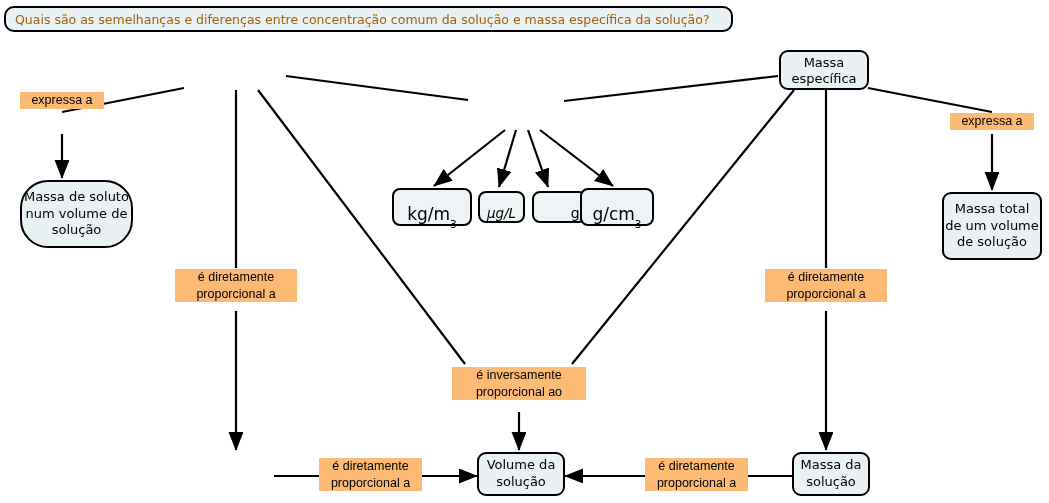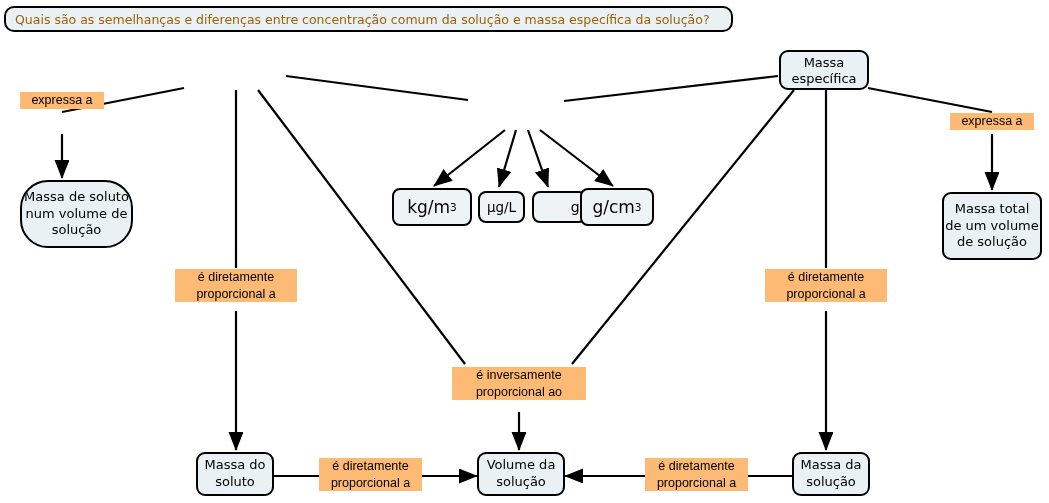--- a/index.html
+++ b/index.html
@@ -54,21 +54,21 @@
     white-space: nowrap;
     z-index: 3;
   }
   .unit {
     position: absolute;
     box-sizing: border-box;
     background: #eef3f5;
     border: 2px solid #000000;
     border-radius: 8px;
     display: flex;
-    align-items: center;
+    align-items: flex-end;
     justify-content: center;
     color: #000000;
     font-family: "DejaVu Sans", sans-serif;
     z-index: 3;
   }
   .unit sup {
     font-size: 0.62em;
     vertical-align: super;
     line-height: 0;
   }
@@ -159,39 +159,35 @@
     <span style="white-space:pre-line;">Massa total
 de um volume
 de solução</span>
   </div>
 
   <div class="unit" style="left:392px; top:188px; width:80px; height:38px; font-size:17px;">
     <span>kg/m</span>
       <sup>3</sup>
   </div>
 
-  <div class="unit" style="left:478px; top:191px; width:47px; height:32px; font-size:13.5px;">
+  <div class="unit" style="left:478px; top:191px; width:47px; height:32px; font-size:13.5px;font-style:italic;">
     <span>μg/L</span>
       <sup></sup>
   </div>
 
   <div class="unit" style="left:532px; top:191px; width:55px; height:32px; font-size:14px;padding-left:44px;">
     <span>g/L</span>
       <sup></sup>
   </div>
 
   <div class="unit" style="left:580px; top:188px; width:74px; height:38px; font-size:17px;">
     <span>g/cm</span>
       <sup>3</sup>
   </div>
 
-  <div class="node" style="left:196px; top:452px; width:78px; height:44px;">
-    <span style="white-space:pre-line;">Massa do
-soluto</span>
-  </div>
 
   <div class="node" style="left:477px; top:452px; width:88px; height:44px;">
     <span style="white-space:pre-line;">Volume da
 solução</span>
   </div>
 
   <div class="node" style="left:792px; top:452px; width:78px; height:44px;">
     <span style="white-space:pre-line;">Massa da
 solução</span>
   </div>

